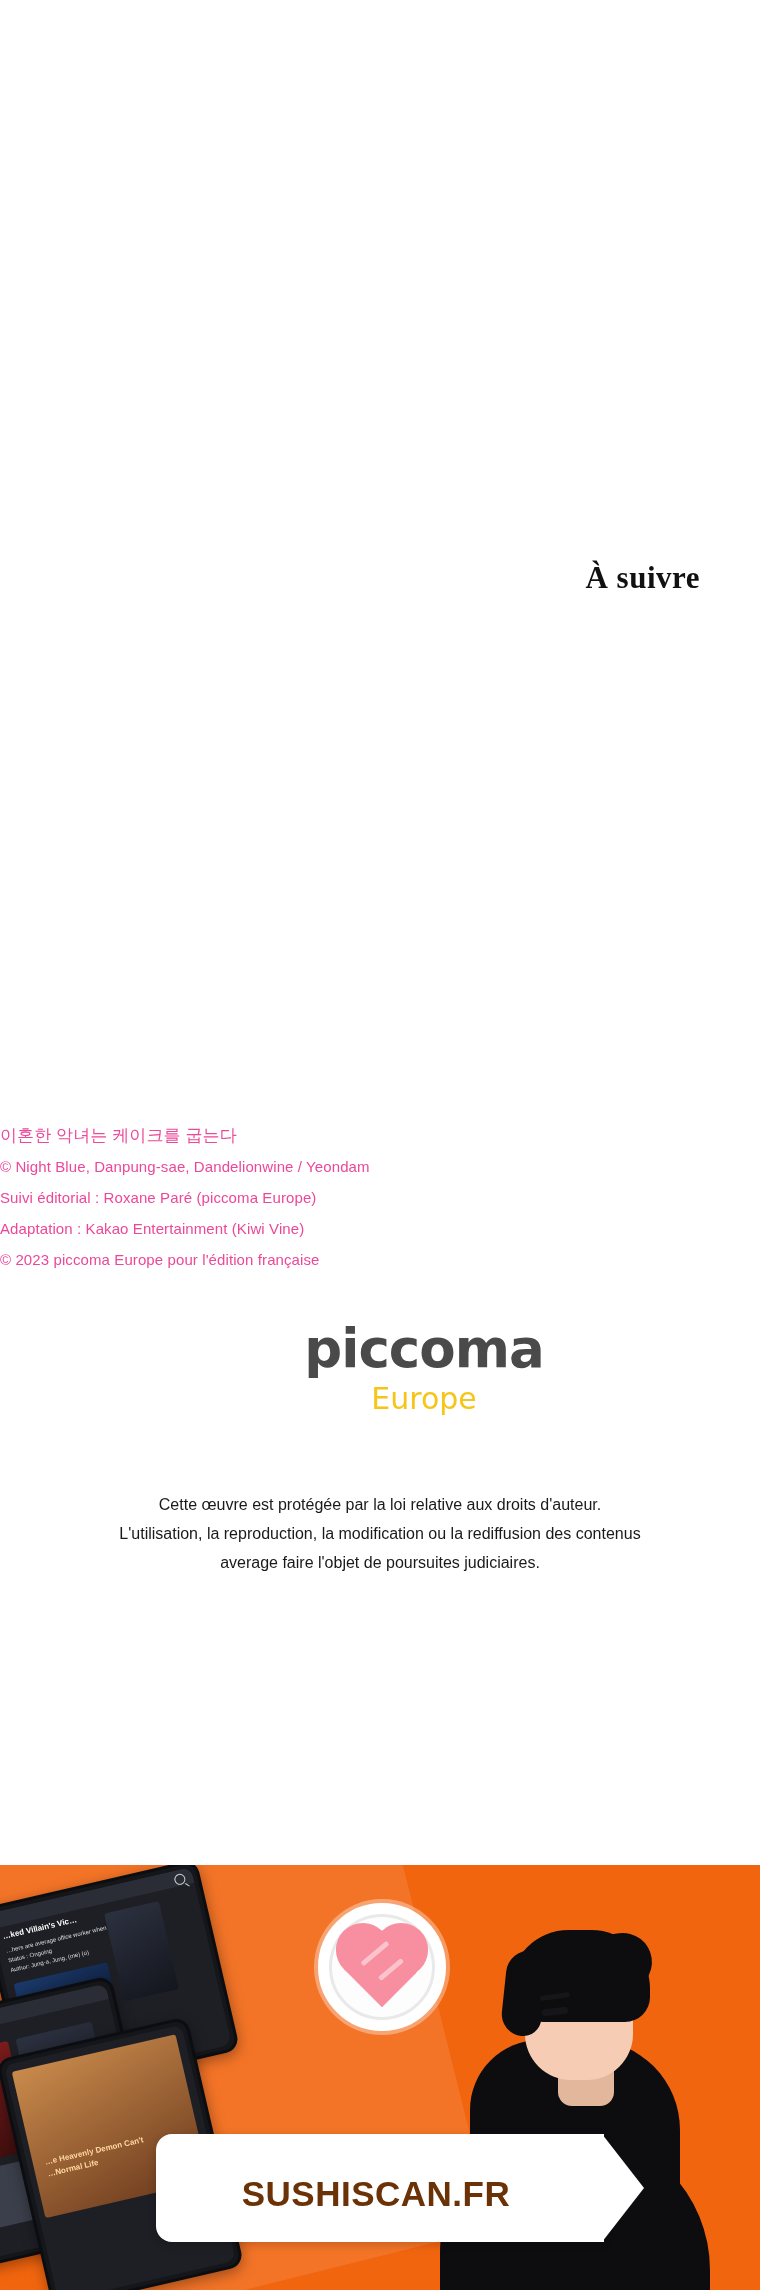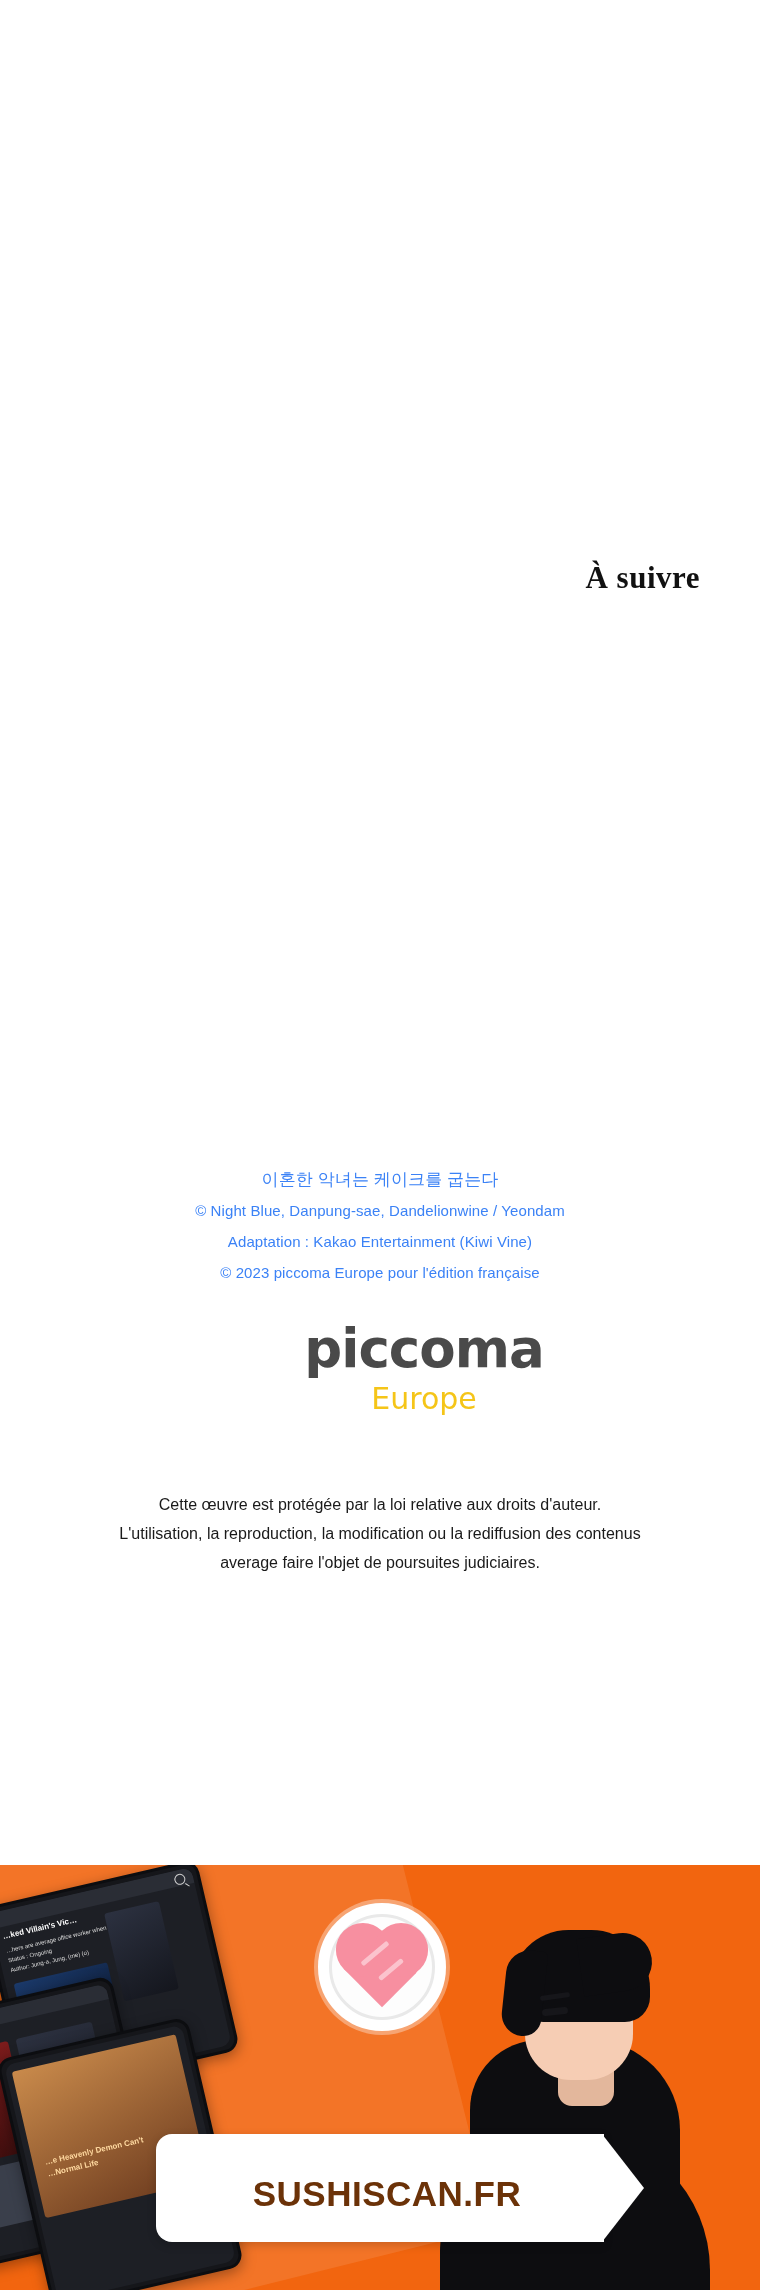--- a/index.html
+++ b/index.html
@@ -35,23 +35,21 @@
     letter-spacing: 0.5px;
     color: #111111;
   }
 
   
   .credits {
     position: absolute;
     top: 1120px;
     left: 0;
     width: 760px;
-    text-align: center;
-    color: #3b82f6;
-    margin-top: 44px;
+    color: #ec4899;
   }
   .credits .line {
     font-size: 15px;
     line-height: 31px;
     letter-spacing: 0.1px;
   }
   .credits .line.korean {
     font-size: 17px;
   }
 
@@ -379,39 +377,40 @@
     left: 0;
     width: 430px;
     text-align: center;
     font-size: 17px;
     font-weight: bold;
     color: #7a3d10;
   }
   .ribbon-main {
     position: absolute;
     top: 40px;
-    left: 16px;
+    left: 5px;
     width: 430px;
     text-align: center;
     font-size: 35px;
     font-weight: bold;
     color: #6b3208;
     letter-spacing: 0.5px;
   }
 </style>
 </head>
 <body>
 
 <div class="page">
 
   <div class="to-be-continued">À suivre</div>
 
   <div class="credits">
     <div class="line korean">이혼한 악녀는 케이크를 굽는다</div>
     <div class="line">© Night Blue, Danpung-sae, Dandelionwine / Yeondam</div>
+    <div class="line">Suivi éditorial : Roxane Paré (piccoma Europe)</div>
     <div class="line">Adaptation : Kakao Entertainment (Kiwi Vine)</div>
     <div class="line">© 2023 piccoma Europe pour l'édition française</div>
   </div>
 
   <div class="logo-wrap">
     <div class="logo-main">piccoma</div>
     <div class="logo-sub">Europe</div>
   </div>
 
   <div class="legal">

